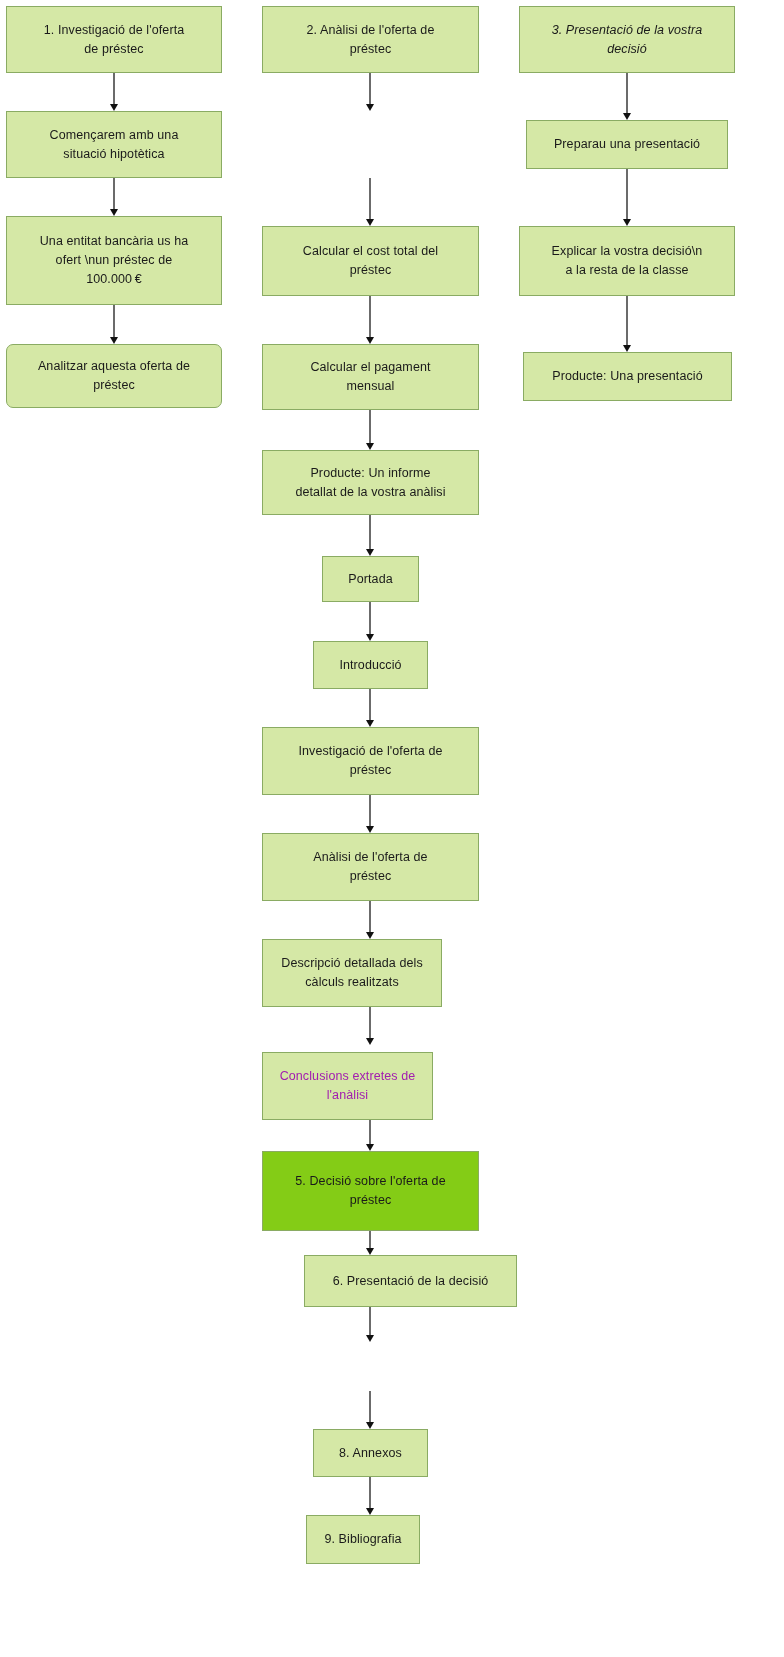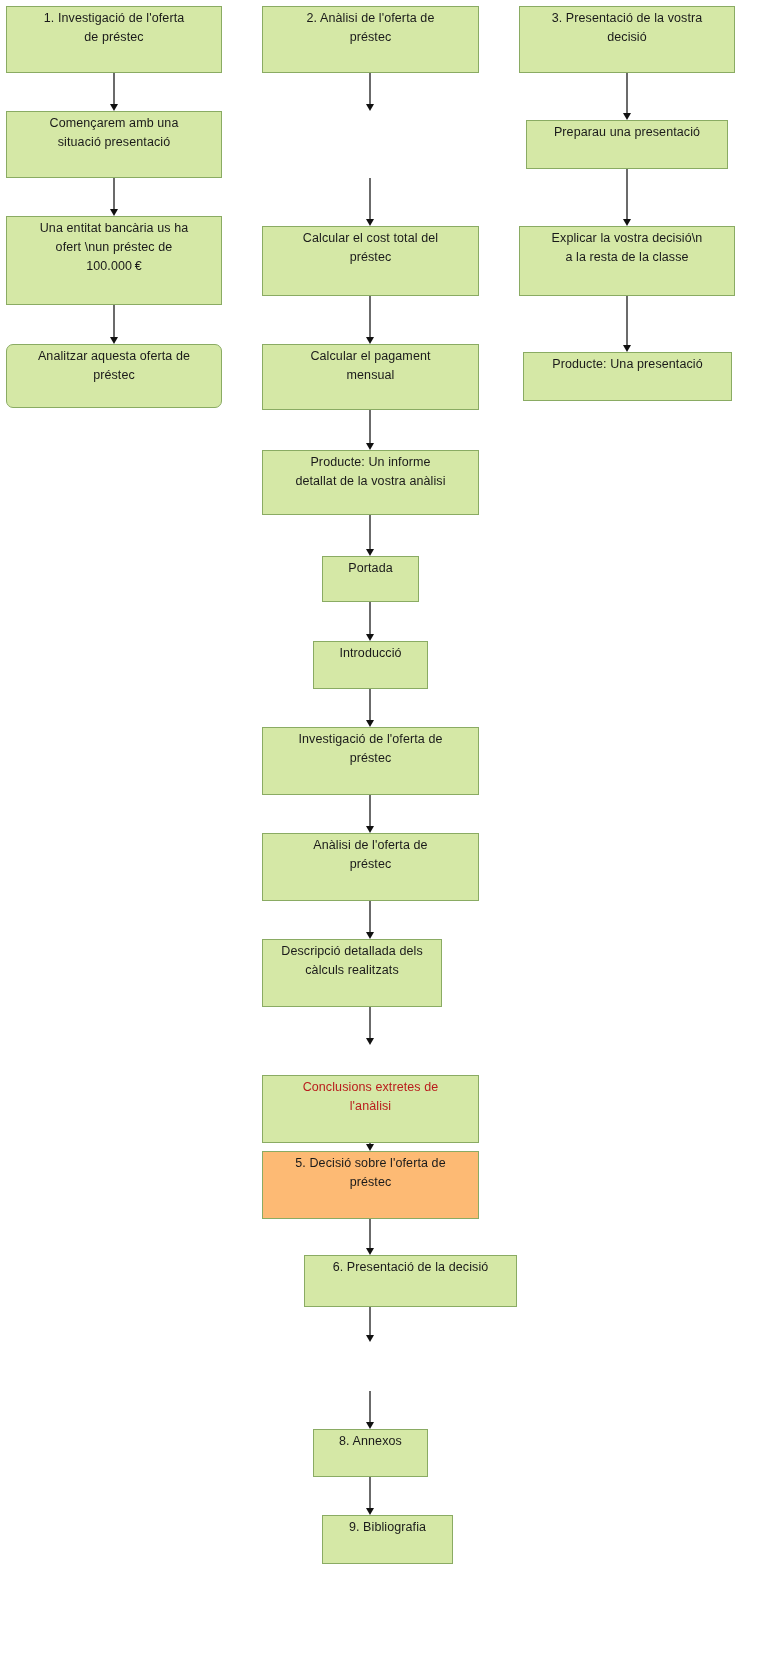--- a/index.html
+++ b/index.html
@@ -18,21 +18,21 @@
     height: 1657px;
     background: #ffffff;
     overflow: hidden;
   }
   .node {
     position: absolute;
     box-sizing: border-box;
     background: #d5e8a6;
     border: 1px solid #8aab63;
     display: flex;
-    align-items: flex-start;
+    align-items: center;
     justify-content: center;
     text-align: center;
     color: #1a1a1a;
     font-size: 12.5px;
     line-height: 19px;
     font-family: "Liberation Sans", sans-serif;
     padding: 2px 8px;
     white-space: pre-line;
     letter-spacing: 0.1px;
   }
@@ -146,21 +146,21 @@
       <div class="edge-line" style="height: 51px;"></div>
       <div class="edge-head" style="top: 50px;"></div>
     </div>
     <div class="edge" style="left: 626px; top: 296px; height: 56px; width: 2px;">
       <div class="edge-line" style="height: 50px;"></div>
       <div class="edge-head" style="top: 49px;"></div>
     </div>
     <div class="node" style="left: 6px; top: 6px; width: 216px; height: 67px; background: rgb(213, 232, 166); border-color: rgb(138, 171, 99); color: rgb(26, 26, 26);"><span class="node-label">1. Investigació de l'oferta
 de préstec</span></div>
     <div class="node" style="left: 6px; top: 111px; width: 216px; height: 67px; background: rgb(213, 232, 166); border-color: rgb(138, 171, 99); color: rgb(26, 26, 26);"><span class="node-label">Començarem amb una
-situació presentació</span></div>
+situació hipotètica</span></div>
     <div class="node" style="left: 6px; top: 216px; width: 216px; height: 89px; background: rgb(213, 232, 166); border-color: rgb(138, 171, 99); color: rgb(26, 26, 26);"><span class="node-label">Una entitat bancària us ha
 ofert \nun préstec de
 100.000 €</span></div>
     <div class="node" style="left: 6px; top: 344px; width: 216px; height: 64px; background: rgb(213, 232, 166); border-color: rgb(138, 171, 99); color: rgb(26, 26, 26); border-radius: 7px;"><span class="node-label">Analitzar aquesta oferta de
 préstec</span></div>
     <div class="node" style="left: 262px; top: 6px; width: 217px; height: 67px; background: rgb(213, 232, 166); border-color: rgb(138, 171, 99); color: rgb(26, 26, 26);"><span class="node-label">2. Anàlisi de l'oferta de
 préstec</span></div>
     <div class="node" style="left: 262px; top: 226px; width: 217px; height: 70px; background: rgb(213, 232, 166); border-color: rgb(138, 171, 99); color: rgb(26, 26, 26);"><span class="node-label">Calcular el cost total del
 préstec</span></div>
     <div class="node" style="left: 262px; top: 344px; width: 217px; height: 66px; background: rgb(213, 232, 166); border-color: rgb(138, 171, 99); color: rgb(26, 26, 26);"><span class="node-label">Calcular el pagament
@@ -168,26 +168,26 @@
     <div class="node" style="left: 262px; top: 450px; width: 217px; height: 65px; background: rgb(213, 232, 166); border-color: rgb(138, 171, 99); color: rgb(26, 26, 26);"><span class="node-label">Producte: Un informe
 detallat de la vostra anàlisi</span></div>
     <div class="node" style="left: 322px; top: 556px; width: 97px; height: 46px; background: rgb(213, 232, 166); border-color: rgb(138, 171, 99); color: rgb(26, 26, 26);"><span class="node-label">Portada</span></div>
     <div class="node" style="left: 313px; top: 641px; width: 115px; height: 48px; background: rgb(213, 232, 166); border-color: rgb(138, 171, 99); color: rgb(26, 26, 26);"><span class="node-label">Introducció</span></div>
     <div class="node" style="left: 262px; top: 727px; width: 217px; height: 68px; background: rgb(213, 232, 166); border-color: rgb(138, 171, 99); color: rgb(26, 26, 26);"><span class="node-label">Investigació de l'oferta de
 préstec</span></div>
     <div class="node" style="left: 262px; top: 833px; width: 217px; height: 68px; background: rgb(213, 232, 166); border-color: rgb(138, 171, 99); color: rgb(26, 26, 26);"><span class="node-label">Anàlisi de l'oferta de
 préstec</span></div>
     <div class="node" style="left: 262px; top: 939px; width: 180px; height: 68px; background: rgb(213, 232, 166); border-color: rgb(138, 171, 99); color: rgb(26, 26, 26);"><span class="node-label">Descripció detallada dels
 càlculs realitzats</span></div>
-    <div class="node" style="left: 262px; top: 1075px; width: 217px; height: 68px; background: rgb(213, 232, 166); border-color: rgb(138, 171, 99); color: #b91c1c;"><span class="node-label">Conclusions extretes de
+    <div class="node" style="left: 262px; top: 1052px; width: 171px; height: 68px; background: rgb(213, 232, 166); border-color: rgb(138, 171, 99); color: #a21caf;"><span class="node-label">Conclusions extretes de
 l'anàlisi</span></div>
-    <div class="node" style="left: 262px; top: 1151px; width: 217px; height: 68px; background: #fdba74; border-color: rgb(138, 171, 99); color: rgb(26, 26, 26);"><span class="node-label">5. Decisió sobre l'oferta de
+    <div class="node" style="left: 262px; top: 1151px; width: 217px; height: 80px; background: #84cc16; border-color: rgb(138, 171, 99); color: rgb(26, 26, 26);"><span class="node-label">5. Decisió sobre l'oferta de
 préstec</span></div>
     <div class="node" style="left: 264px; top: 1255px; width: 213px; height: 52px; background: rgb(213, 232, 166); border-color: rgb(138, 171, 99); color: rgb(26, 26, 26); margin-left: 40px;"><span class="node-label">6. Presentació de la decisió</span></div>
     <div class="node" style="left: 313px; top: 1429px; width: 115px; height: 48px; background: rgb(213, 232, 166); border-color: rgb(138, 171, 99); color: rgb(26, 26, 26);"><span class="node-label">8. Annexos</span></div>
-    <div class="node" style="left: 322px; top: 1515px; width: 131px; height: 49px; background: rgb(213, 232, 166); border-color: rgb(138, 171, 99); color: rgb(26, 26, 26);"><span class="node-label">9. Bibliografia</span></div>
-    <div class="node" style="left: 519px; top: 6px; width: 216px; height: 67px; background: rgb(213, 232, 166); border-color: rgb(138, 171, 99); color: rgb(26, 26, 26);"><span class="node-label">3. Presentació de la vostra
+    <div class="node" style="left: 306px; top: 1515px; width: 114px; height: 49px; background: rgb(213, 232, 166); border-color: rgb(138, 171, 99); color: rgb(26, 26, 26);"><span class="node-label">9. Bibliografia</span></div>
+    <div class="node" style="left: 519px; top: 6px; width: 216px; height: 67px; background: rgb(213, 232, 166); border-color: rgb(138, 171, 99); color: rgb(26, 26, 26); font-style: italic;"><span class="node-label">3. Presentació de la vostra
 decisió</span></div>
     <div class="node" style="left: 526px; top: 120px; width: 202px; height: 49px; background: rgb(213, 232, 166); border-color: rgb(138, 171, 99); color: rgb(26, 26, 26);"><span class="node-label">Preparau una presentació</span></div>
     <div class="node" style="left: 519px; top: 226px; width: 216px; height: 70px; background: rgb(213, 232, 166); border-color: rgb(138, 171, 99); color: rgb(26, 26, 26);"><span class="node-label">Explicar la vostra decisió\n
 a la resta de la classe</span></div>
     <div class="node" style="left: 523px; top: 352px; width: 209px; height: 49px; background: rgb(213, 232, 166); border-color: rgb(138, 171, 99); color: rgb(26, 26, 26);"><span class="node-label">Producte: Una presentació</span></div>
   </div>
 
 </body></html>

